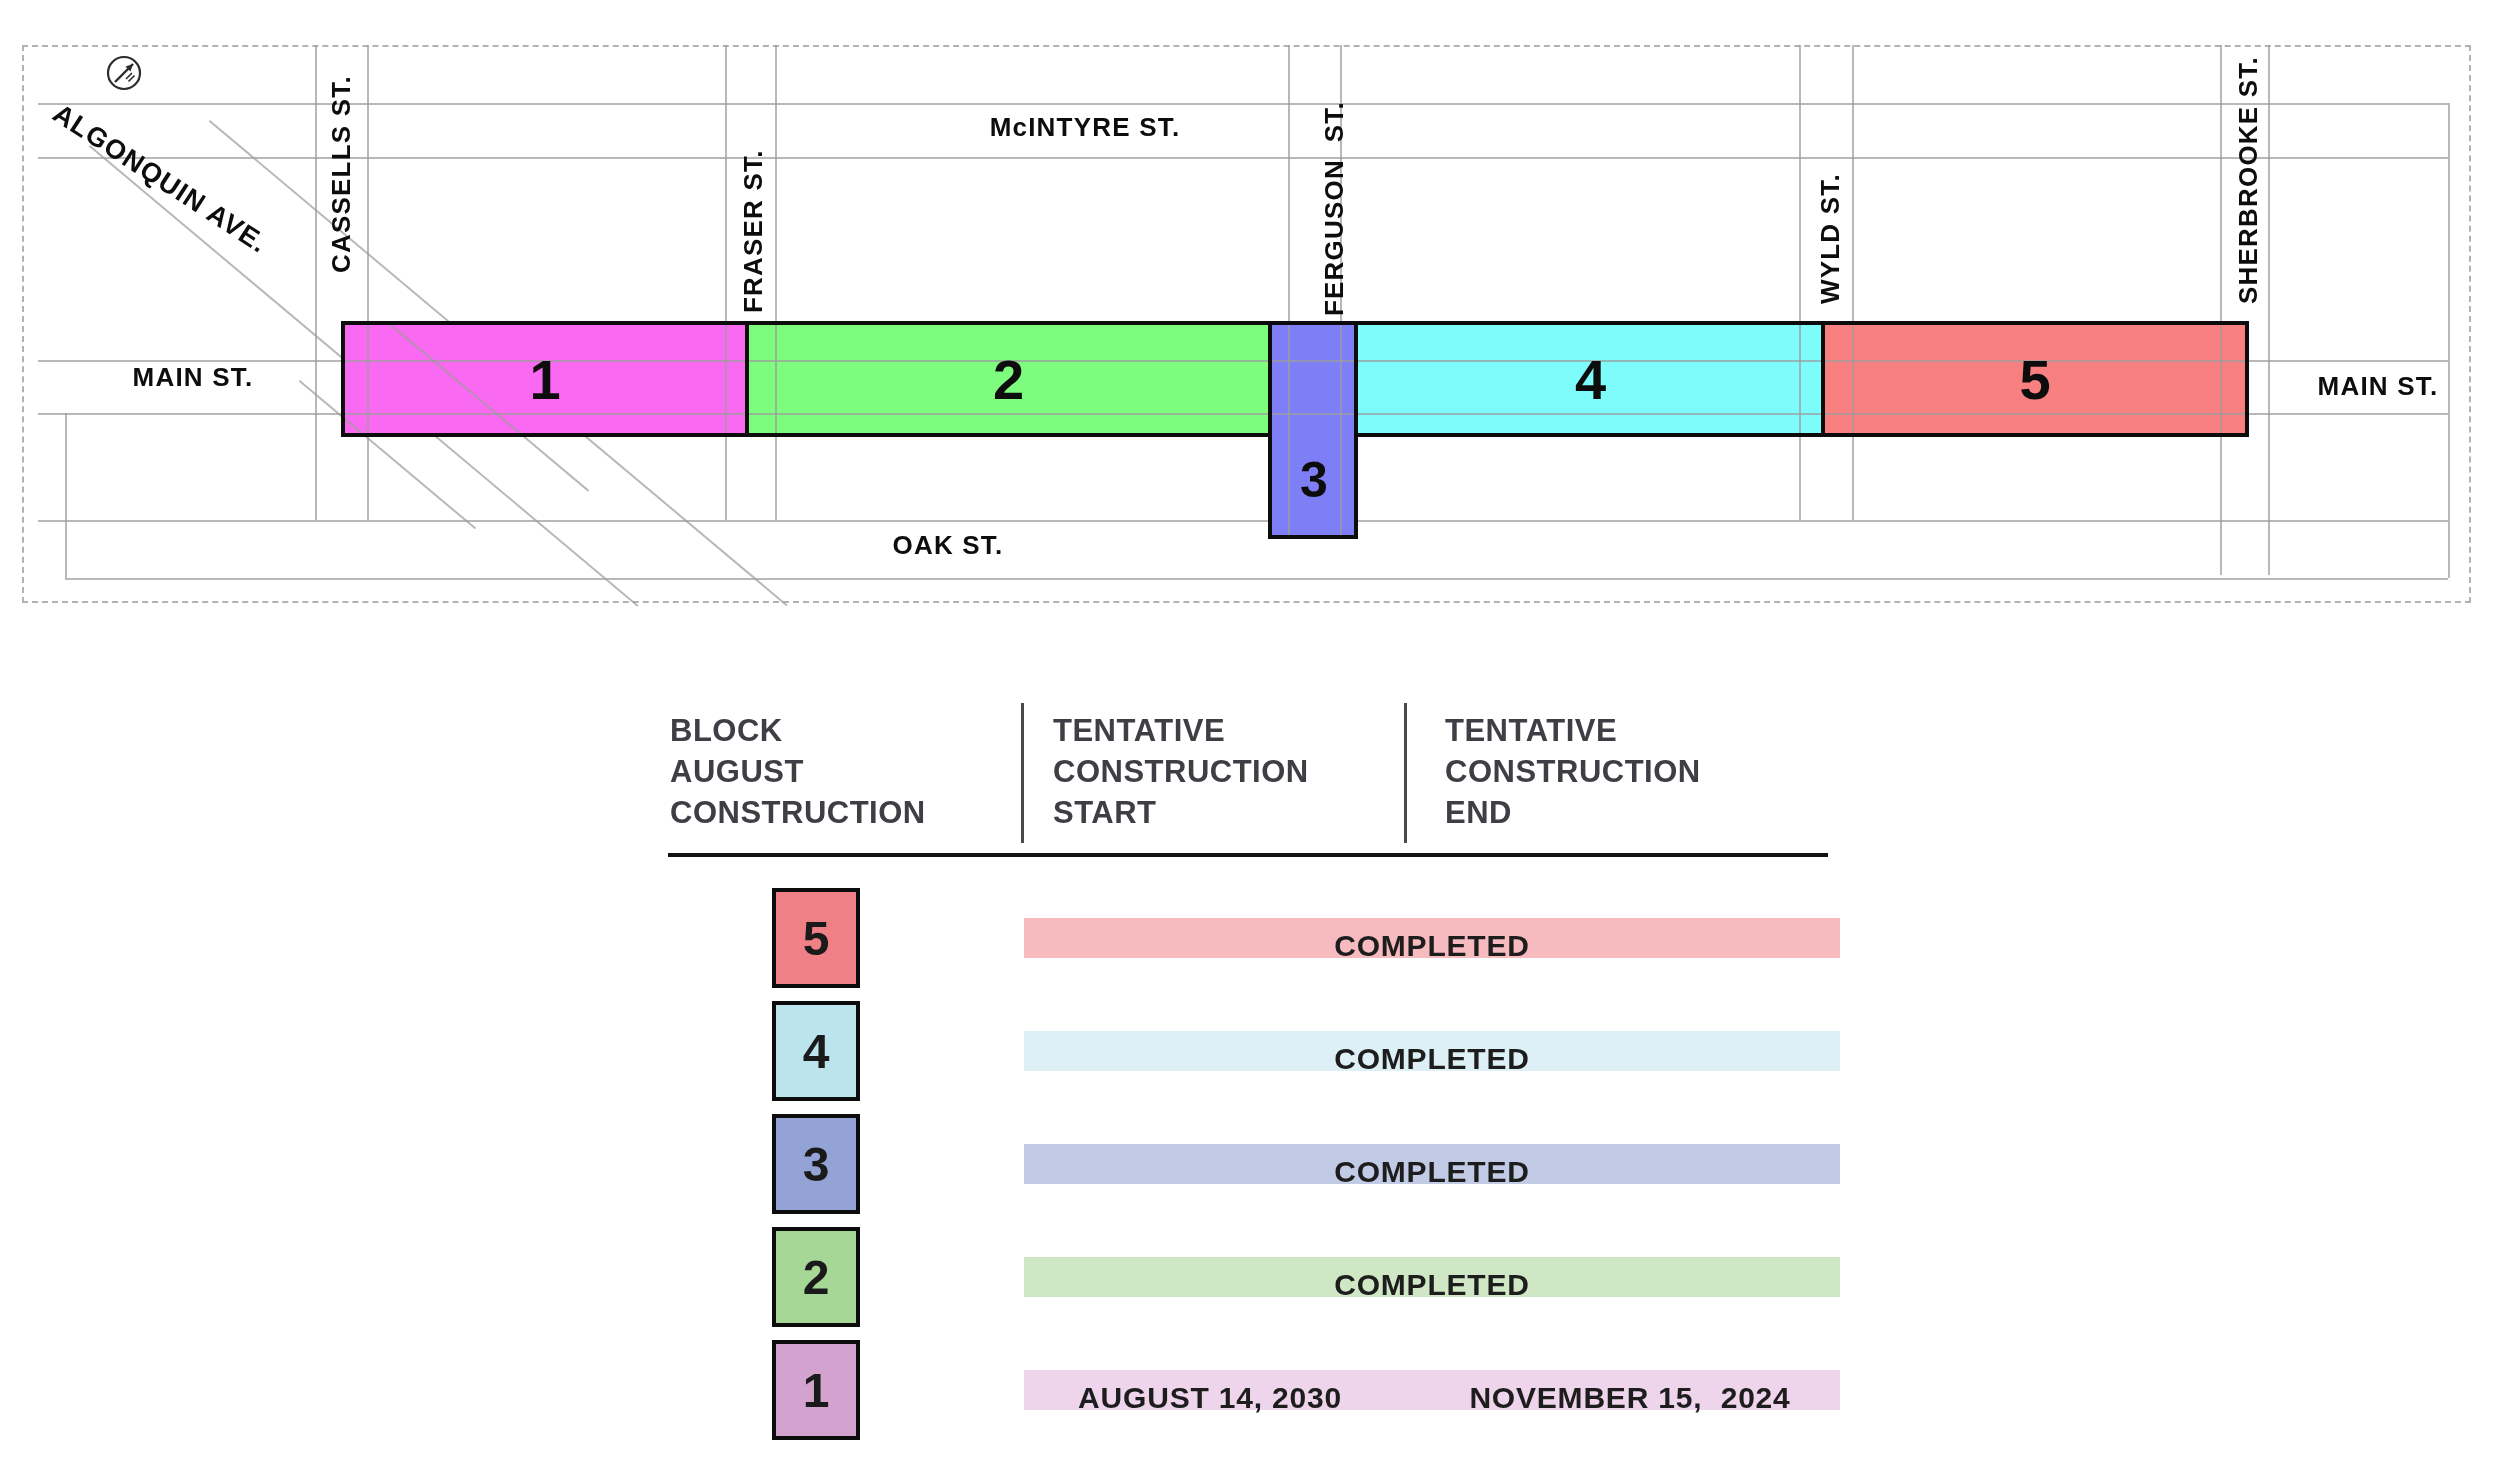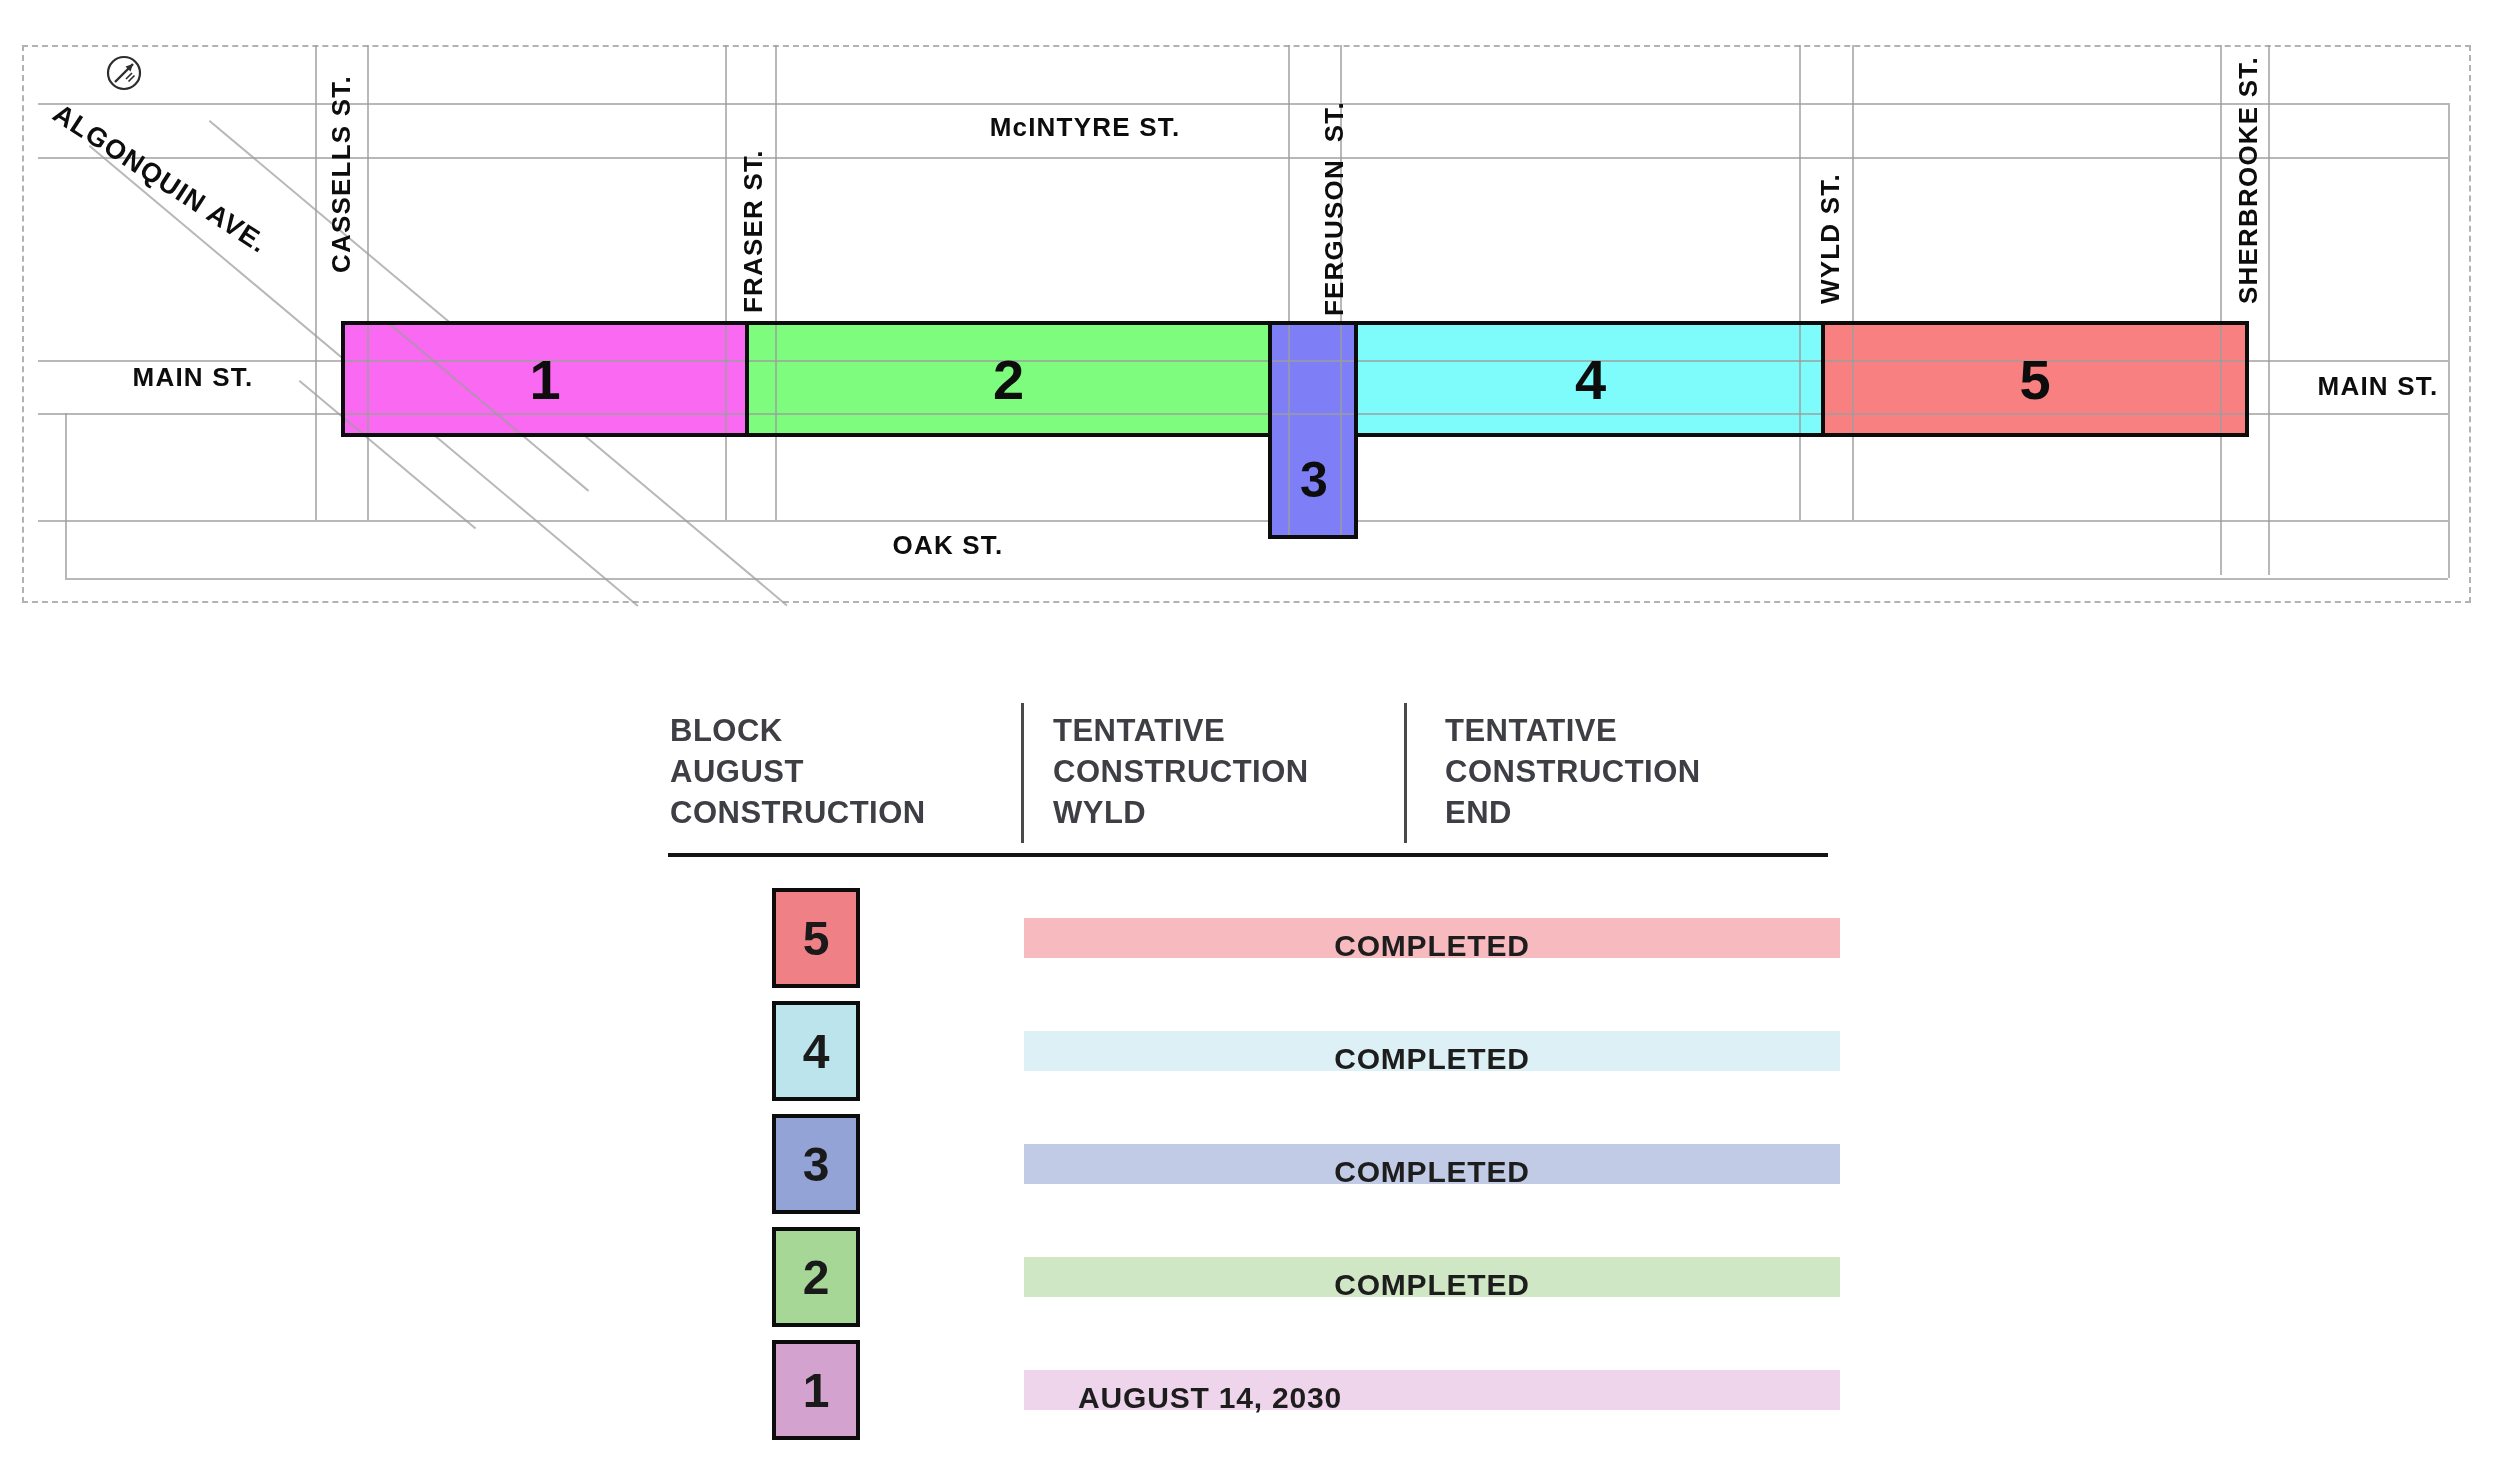--- a/index.html
+++ b/index.html
@@ -126,21 +126,21 @@
 
   <div id="schedule">
     <div class="hdr" style="left:670px;">
       <div>BLOCK</div>
       <div>AUGUST</div>
       <div>CONSTRUCTION</div>
     </div>
     <div class="hdr" style="left:1053px;">
       <div>TENTATIVE</div>
       <div>CONSTRUCTION</div>
-      <div>WYLD</div>
+      <div>START</div>
     </div>
     <div class="hdr" style="left:1445px;">
       <div>TENTATIVE</div>
       <div>CONSTRUCTION</div>
       <div>END</div>
     </div>
     <div class="hdr-divider" style="left:1021px;"></div>
     <div class="hdr-divider" style="left:1404px;"></div>
     <div class="hdr-rule"></div>
     <div id="rows-layer">
@@ -156,16 +156,17 @@
         <div class="legend-bar" style="top: 1144px; background: rgb(194, 203, 229);">
           <div class="bar-text" style="left: 0px; width: 816px;">COMPLETED</div>
         </div>
         <div class="legend-square" style="top: 1227px; background: rgb(167, 215, 151);">2</div>
         <div class="legend-bar" style="top: 1257px; background: rgb(207, 231, 196);">
           <div class="bar-text" style="left: 0px; width: 816px;">COMPLETED</div>
         </div>
         <div class="legend-square" style="top: 1340px; background: rgb(211, 162, 206);">1</div>
         <div class="legend-bar" style="top: 1370px; background: rgb(238, 213, 235);">
           <div class="bar-text" style="left: 16px; width: 340px;">AUGUST 14, 2030</div>
+          <div class="bar-text" style="left: 404px; width: 404px;">NOVEMBER 15,  2024</div>
         </div>
       </div>
   </div>
 </div>
 
 </body></html>

